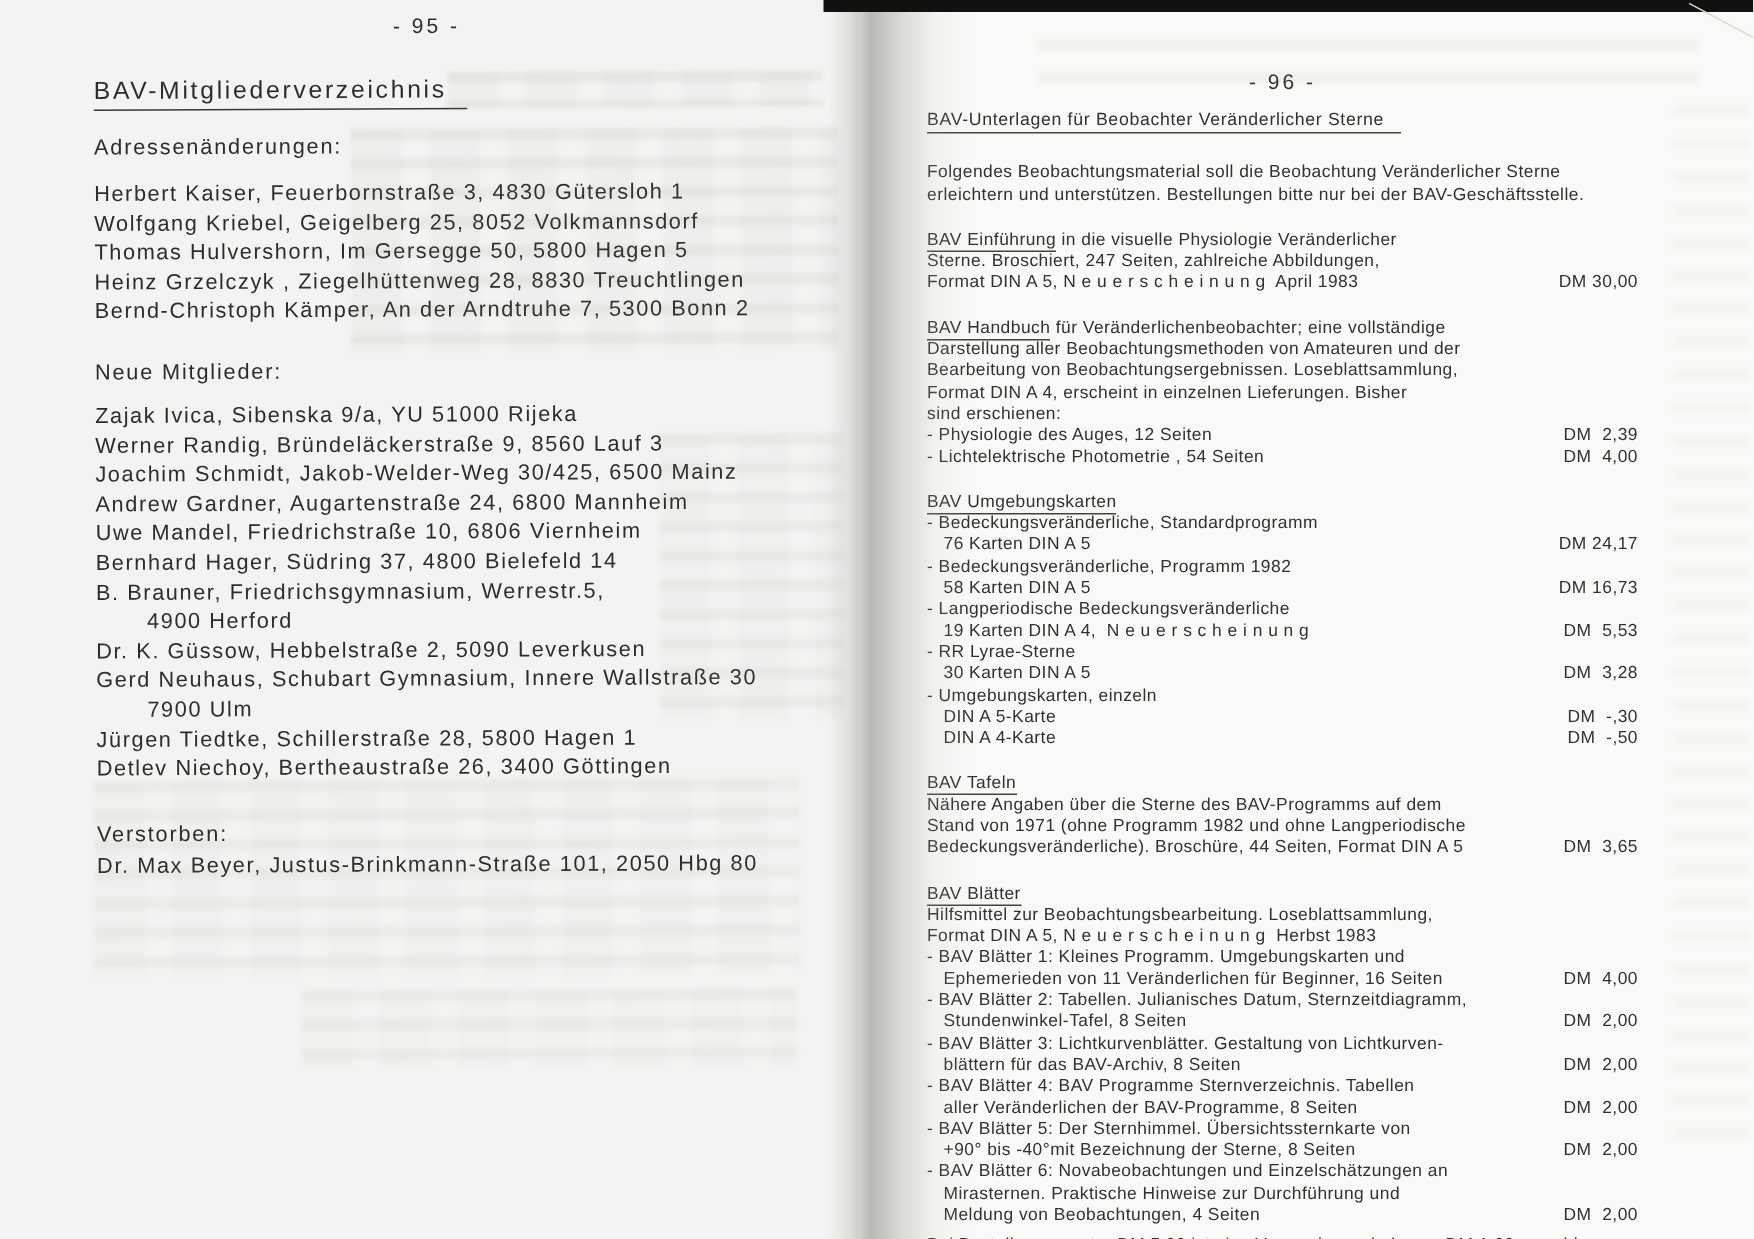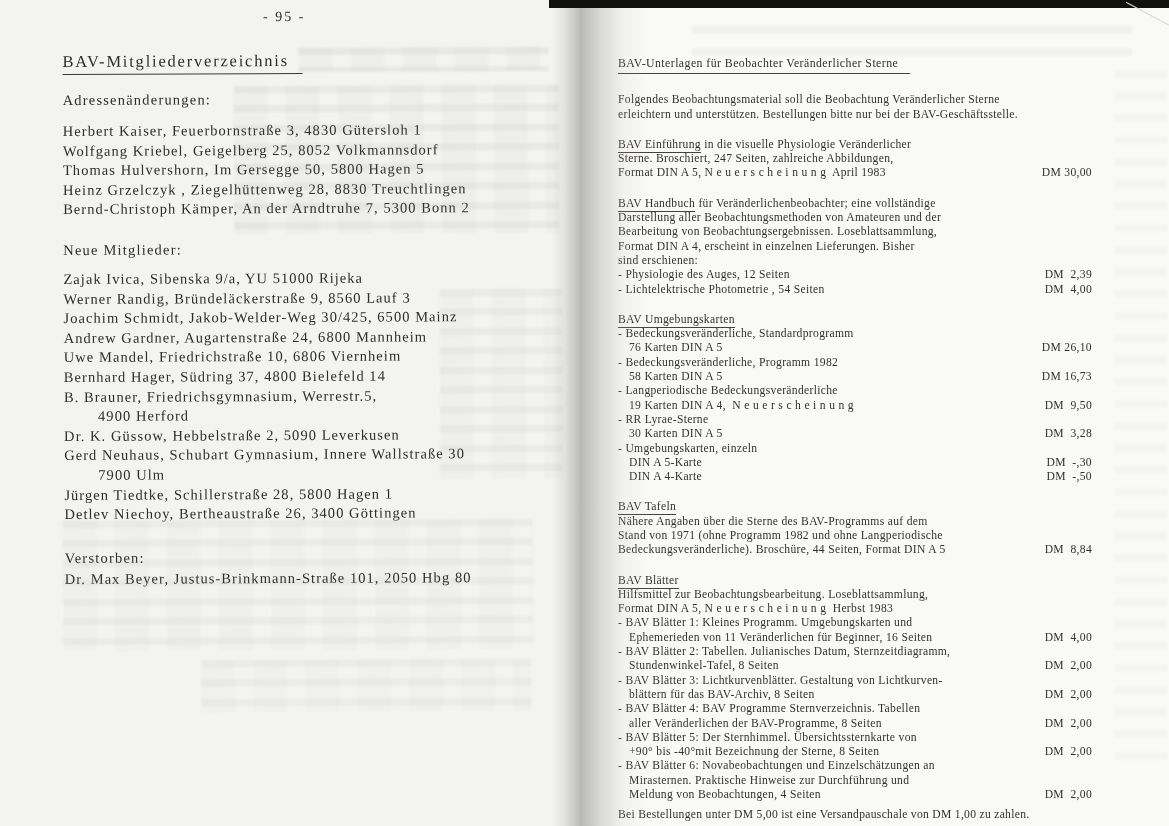--- a/index.html
+++ b/index.html
@@ -1,17 +1,17 @@
 <!DOCTYPE html>
 <html><head>
 <meta charset="utf-8">
 <style>
   html,body{margin:0;padding:0;background:#ffffff;}
   #spread{position:relative;width:1169px;height:826px;overflow:hidden;
-          font-family:Liberation Serif, serif;background:#fbfbfa;}
+          font-family:Liberation Sans, sans-serif;background:#fbfbfa;}
   
   .page{position:absolute;top:0;bottom:0;}
   #page-left{left:0;width:572px;background:#f3f3f1;color:#2f2d2b;}
   #page-right{left:572px;right:0;background:#f9f9f7;color:#33312f;}
   
   #gutter{position:absolute;top:0;bottom:0;left:552px;width:96px;pointer-events:none;z-index:5;
     background:linear-gradient(to right,rgba(160,160,156,0) 0%,rgba(140,140,136,.18) 14%,
       rgba(120,120,116,.50) 30%,rgba(150,150,146,.30) 52%,rgba(190,190,186,.12) 75%,rgba(220,220,216,0) 100%);}
   
   #topbar{position:absolute;top:0;left:549px;right:0;height:8px;background:#111110;z-index:6;}
@@ -102,20 +102,21 @@
       <div class="bleed" style="left:300px;top:48px;width:250px;height:24px;opacity:.55;"></div>
       <div class="bleed" style="left:235px;top:86px;width:325px;height:148px;opacity:.5;"></div>
       <div class="bleed" style="left:440px;top:290px;width:122px;height:190px;opacity:.42;"></div>
       <div class="bleed" style="left:62px;top:520px;width:470px;height:130px;opacity:.4;"></div>
       <div class="bleed" style="left:200px;top:660px;width:330px;height:52px;opacity:.38;"></div>
     </div>
   </div>
 
   <div class="page" id="page-right">
     <div id="right-inner">
+      <div class="pnum" id="right-pnum">- 96 -</div>
       <div>
         <h2 id="right-title">BAV-Unterlagen für Beobachter Veränderlicher Sterne </h2>
       </div>
       <div class="rintro">
         <div class="rrow">
             <span class="txt">Folgendes Beobachtungsmaterial soll die Beobachtung Veränderlicher Sterne</span>
           </div>
         <div class="rrow">
             <span class="txt">erleichtern und unterstützen. Bestellungen bitte nur bei der BAV-Geschäftsstelle.</span>
           </div>
@@ -154,35 +155,35 @@
               <span class="price">DM  4,00</span>
             </div>
           </div>
           <div class="rsec">
             <div class="rsec-heading"><span class="u">BAV Umgebungskarten</span></div>
             <div class="rrow">
               <span class="txt">- Bedeckungsveränderliche, Standardprogramm</span>
             </div>
             <div class="rrow">
               <span class="txt ind">76 Karten DIN A 5</span>
-              <span class="price">DM 26,10</span>
+              <span class="price">DM 24,17</span>
             </div>
             <div class="rrow">
               <span class="txt">- Bedeckungsveränderliche, Programm 1982</span>
             </div>
             <div class="rrow">
               <span class="txt ind">58 Karten DIN A 5</span>
               <span class="price">DM 16,73</span>
             </div>
             <div class="rrow">
               <span class="txt">- Langperiodische Bedeckungsveränderliche</span>
             </div>
             <div class="rrow">
               <span class="txt ind">19 Karten DIN A 4,  N e u e r s c h e i n u n g</span>
-              <span class="price">DM  9,50</span>
+              <span class="price">DM  5,53</span>
             </div>
             <div class="rrow">
               <span class="txt">- RR Lyrae-Sterne</span>
             </div>
             <div class="rrow">
               <span class="txt ind">30 Karten DIN A 5</span>
               <span class="price">DM  3,28</span>
             </div>
             <div class="rrow">
               <span class="txt">- Umgebungskarten, einzeln</span>
@@ -199,21 +200,21 @@
           <div class="rsec">
             <div class="rsec-heading"><span class="u">BAV Tafeln</span></div>
             <div class="rrow">
               <span class="txt">Nähere Angaben über die Sterne des BAV-Programms auf dem</span>
             </div>
             <div class="rrow">
               <span class="txt">Stand von 1971 (ohne Programm 1982 und ohne Langperiodische</span>
             </div>
             <div class="rrow">
               <span class="txt">Bedeckungsveränderliche). Broschüre, 44 Seiten, Format DIN A 5</span>
-              <span class="price">DM  8,84</span>
+              <span class="price">DM  3,65</span>
             </div>
           </div>
           <div class="rsec">
             <div class="rsec-heading"><span class="u">BAV Blätter</span></div>
             <div class="rrow">
               <span class="txt">Hilfsmittel zur Beobachtungsbearbeitung. Loseblattsammlung,</span>
             </div>
             <div class="rrow">
               <span class="txt">Format DIN A 5, N e u e r s c h e i n u n g  Herbst 1983</span>
             </div>

